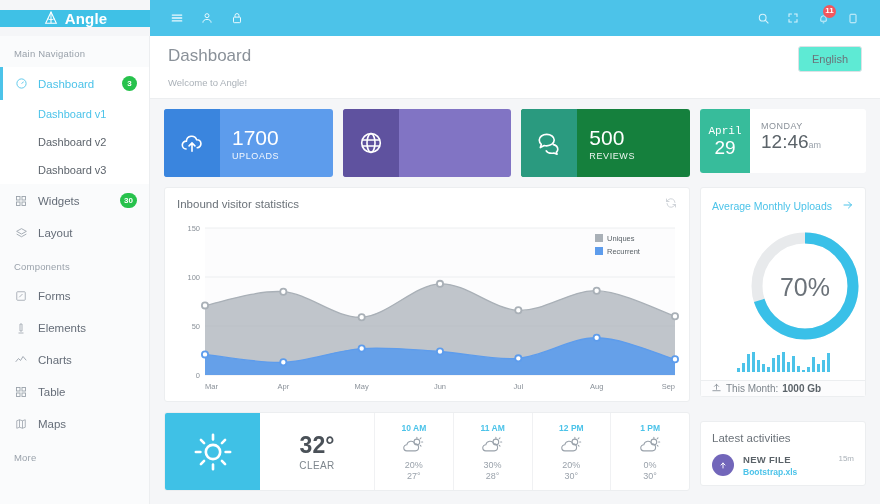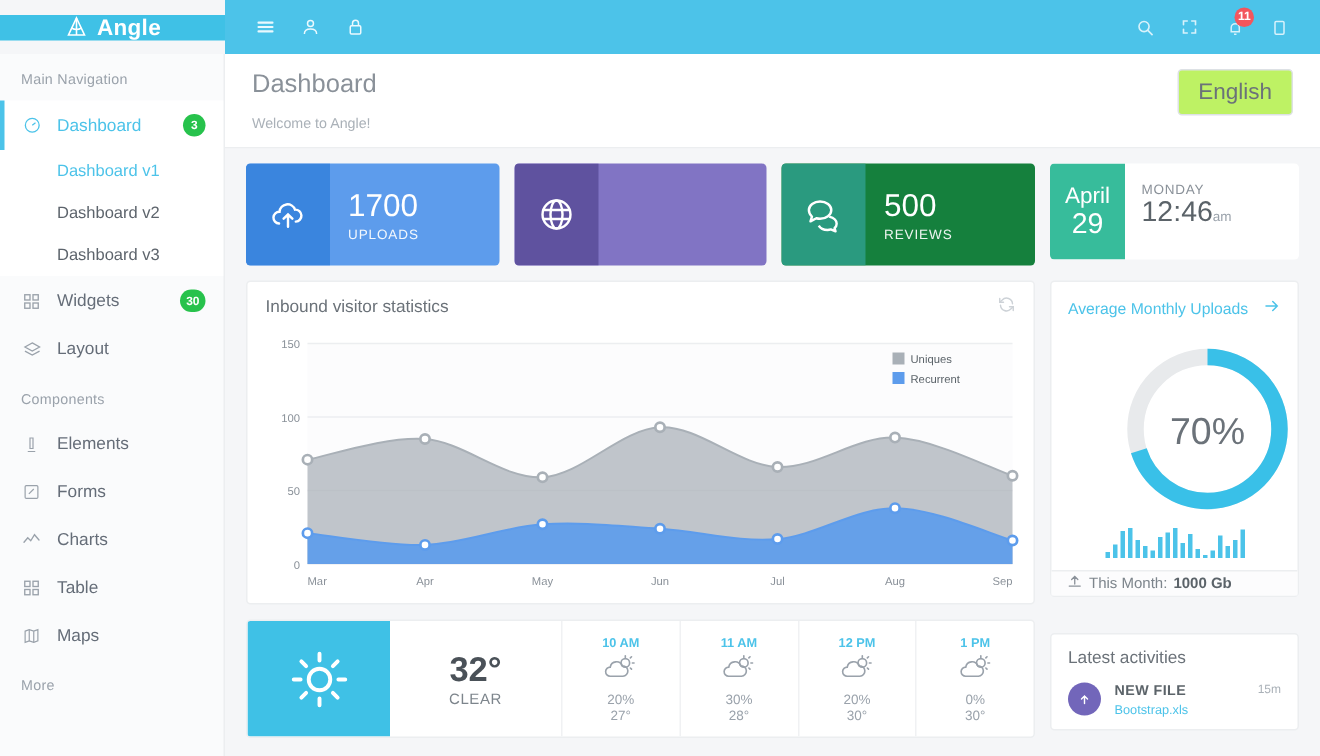--- a/index.html
+++ b/index.html
@@ -68,22 +68,22 @@
   
   .content { flex: 1; display: flex; flex-direction: column; min-width: 0; background: #f5f6f8; }
   .page-head {
     background: #fff; border-bottom: 1px solid #eceef0;
     padding: 10px 18px; display: flex; align-items: flex-start; justify-content: space-between;
     flex: 0 0 auto;
   }
   .page-title { font-size: 17px; color: #8a9199; font-weight: normal; line-height: 20px; }
   .page-sub { font-size: 9.5px; color: #aab1b8; margin-top: 11px; }
   .lang-btn {
-    border: 1px solid #dde1e5; background: #bef264; border-radius: 3px;
-    padding: 6px 13px; font-size: 15px; color: #6b7279; cursor: pointer;
+    border: 1px solid #dde1e5; background: #5eead4; border-radius: 3px;
+    padding: 6px 13px; font-size: 11px; color: #6b7279; cursor: pointer;
     font-family: "Liberation Sans", sans-serif;
   }
 
   .page-body { padding: 10px 14px; flex: 1; min-height: 0; }
   .row { display: flex; gap: 10px; }
   .col-main { flex: 1; min-width: 0; display: flex; flex-direction: column; gap: 10px; }
   .col-side { width: 166px; flex: 0 0 166px; display: flex; flex-direction: column; gap: 24px; }
 
   
   .stats { display: flex; gap: 10px; }
@@ -98,21 +98,21 @@
   .stat-label { font-size: 9px; letter-spacing: .6px; opacity: .92; margin-top: 1px; }
 
   .date-card {
     width: 166px; flex: 0 0 166px; height: 64px; border-radius: 3px; overflow: hidden;
     display: flex; background: #fff; cursor: pointer;
   }
   .date-left {
     width: 50px; background: #37bc9b; color: #fff;
     display: flex; flex-direction: column; align-items: center; justify-content: center;
   }
-  .date-month { font-size: 15px; }
+  .date-month { font-size: 11px; font-family: Liberation Mono, monospace; }
   .date-day { font-size: 19px; line-height: 21px; }
   .date-right { flex: 1; padding: 12px 0 0 11px; }
   .date-weekday { font-size: 9px; color: #8a9199; letter-spacing: .5px; }
   .date-time { font-size: 19px; color: #5b6369; line-height: 22px; }
   .date-time .ampm { font-size: 9px; color: #9aa2ab; }
 
   
   .panel { background: #fff; border: 1px solid #eceef0; border-radius: 3px; }
   .panel-head {
     padding: 9px 12px; display: flex; align-items: center; justify-content: space-between;
@@ -160,21 +160,21 @@
 
   
   .act-head { padding: 10px 11px 6px 11px; font-size: 11.5px; color: #6b7279; }
   .act-item { display: flex; align-items: flex-start; gap: 9px; padding: 4px 11px 8px 11px; }
   .act-av {
     width: 22px; height: 22px; border-radius: 50%; background: #7266ba;
     display: flex; align-items: center; justify-content: center; color: #fff; flex: 0 0 22px;
   }
   .act-body { flex: 1; min-width: 0; }
   .act-title { font-size: 9.5px; color: #5b6369; font-weight: bold; letter-spacing: .3px; }
-  .act-link { font-size: 8.5px; color: #4cc3e9; margin-top: 2px; }
+  .act-link { font-size: 8.5px; color: #4cc3e9; margin-top: 2px; font-weight: bold; }
   .act-time { font-size: 8px; color: #aab1b8; }
 </style>
 </head>
 <body>
 
 <div id="app">
 
   <div class="topbar">
     <div class="brand">
       <svg width="16" height="16" viewBox="0 0 24 24" fill="none" stroke="#fff" stroke-width="1.6">
@@ -271,36 +271,36 @@
               <path d="M3 13l9 5 9-5"></path>
             </svg>
         </span>
         <span class="nav-label">Layout</span>
       </div>
 
       <div class="nav-heading">Components</div>
 
       <div class="nav-item">
         <span class="nav-icon">
+          <svg width="12" height="12" viewBox="0 0 24 24" fill="none" stroke="#9aa2ab" stroke-width="1.6">
+            <rect x="3.5" y="3.5" width="17" height="17" rx="1.6"></rect>
+              <path d="M8.5 14.5L15 8"></path>
+            </svg>
+        </span>
+        <span class="nav-label">Forms</span>
+      </div>
+
+      <div class="nav-item">
+        <span class="nav-icon">
           <svg width="12" height="13" viewBox="0 0 24 24" fill="none" stroke="#9aa2ab" stroke-width="1.6">
             <path d="M10 3h4v14h-4z"></path>
               <path d="M7 21h10"></path>
             </svg>
         </span>
         <span class="nav-label">Elements</span>
-      </div>
-
-      <div class="nav-item">
-        <span class="nav-icon">
-          <svg width="12" height="12" viewBox="0 0 24 24" fill="none" stroke="#9aa2ab" stroke-width="1.6">
-            <rect x="3.5" y="3.5" width="17" height="17" rx="1.6"></rect>
-              <path d="M8.5 14.5L15 8"></path>
-            </svg>
-        </span>
-        <span class="nav-label">Forms</span>
       </div>
 
       <div class="nav-item">
         <span class="nav-icon">
           <svg width="14" height="12" viewBox="0 0 24 24" fill="none" stroke="#9aa2ab" stroke-width="1.8" stroke-linecap="round">
             <path d="M2 15l5-6 4 4 5-8 6 7"></path>
             </svg>
         </span>
         <span class="nav-label">Charts</span>
       </div>

